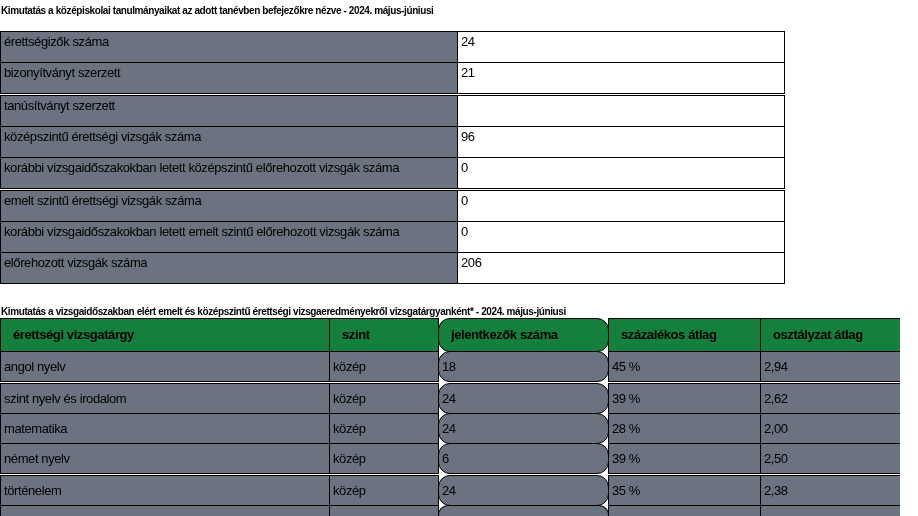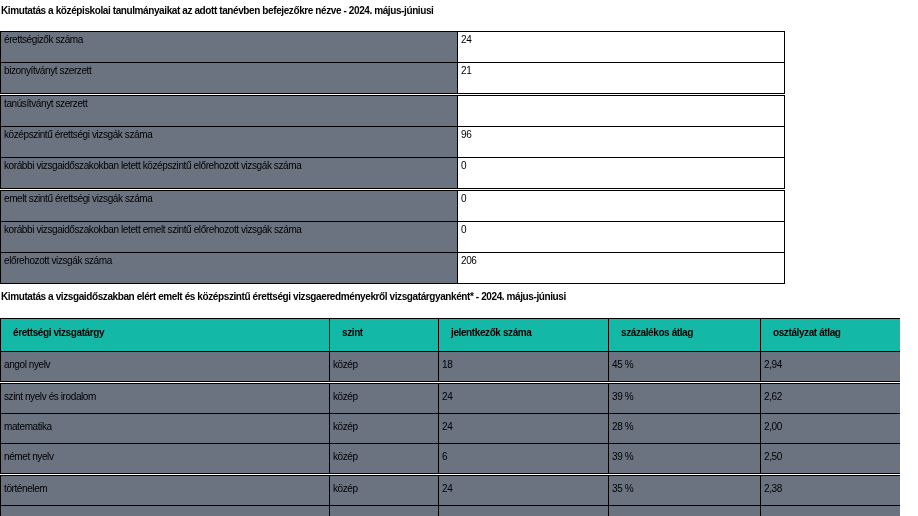--- a/index.html
+++ b/index.html
@@ -13,57 +13,57 @@
   }
   .title {
     position: absolute;
     left: 1px;
     font-size: 10px;
     font-weight: bold;
     letter-spacing: -0.4px;
     white-space: nowrap;
   }
   #title1 { top: 5px; }
-  #title2 { top: 291px; }
+  #title2 { top: 306px; }
 
   .tbl { position: absolute; left: 0; }
   #table1 { top: 31px; width: 786px; }
   #table2 { top: 318px; width: 918px; }
 
   .row { display: flex; margin-top: -1px; }
   .row:first-child { margin-top: 0; }
   .row.gap { margin-top: 1px; }
 
   .cell {
     border: 1px solid #000000;
     margin-left: -1px;
     padding: 2px 3px 0 3px;
-    font-size: 10px;
+    font-size: 13px;
     letter-spacing: -0.4px;
     white-space: nowrap;
     overflow: hidden;
     background: #6b7280;
   }
   .row .cell:first-child { margin-left: 0; }
 
   
   #table1 .row { height: 32px; }
   #table1 .c-label { width: 458px; }
   #table1 .c-value { width: 328px; background: #ffffff; }
 
   
   #table2 .hrow { height: 34px; }
-  #table2 .hrow .cell { background: #14b8a6; font-weight: bold; padding-top: 8px; padding-left: 12px; }
+  #table2 .hrow .cell { background: #15803d; font-weight: bold; padding-top: 8px; padding-left: 12px; }
   #table2 .brow { height: 31px; }
   #table2 .brow .cell { padding-top: 7px; }
   #table2 .prow { height: 20px; }
   #table2 .prow .cell { border-bottom: none; }
   #table2 .c1 { width: 330px; }
   #table2 .c2 { width: 110px; }
-  #table2 .c3 { width: 171px; }
+  #table2 .c3 { width: 171px; border-radius: 12px; }
   #table2 .c4 { width: 153px; }
   #table2 .c5 { width: 140px; border-right: none; }
 </style>
 </head>
 <body>
 
 <div id="title1" class="title">Kimutatás a középiskolai tanulmányaikat az adott tanévben befejezőkre nézve - 2024. május-júniusi</div>
 
 <div id="table1" class="tbl">
   <div class="row">

